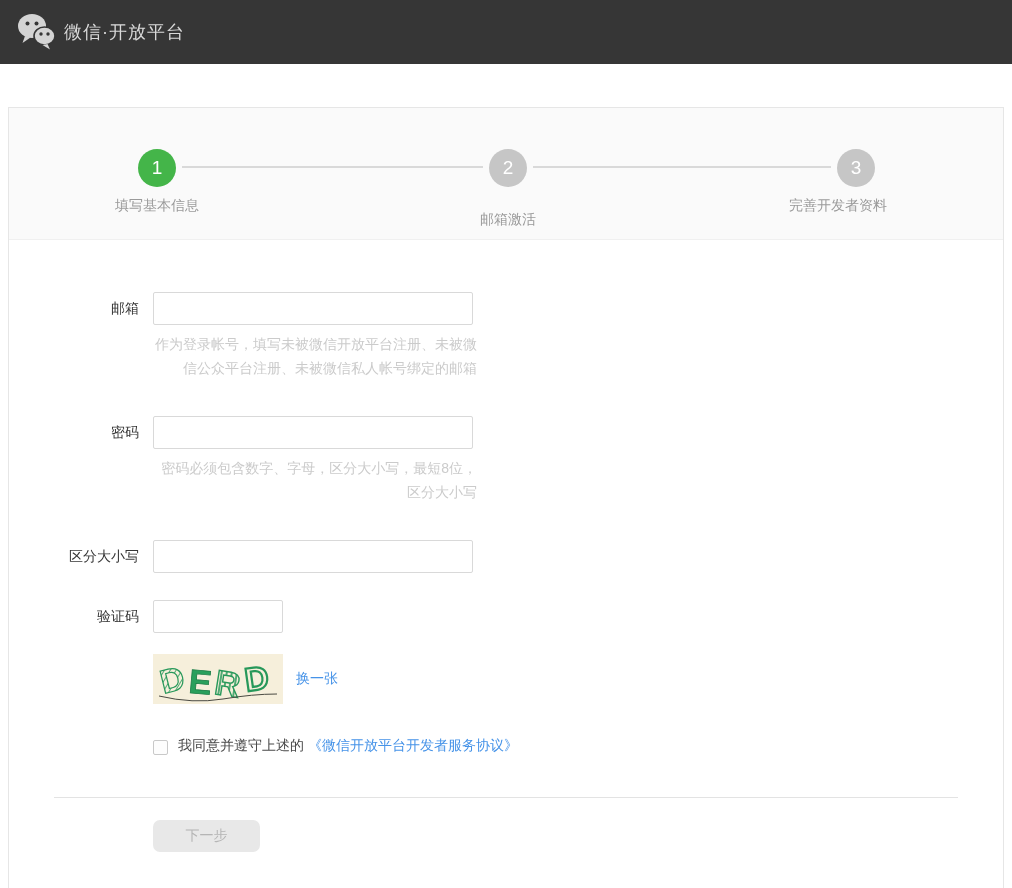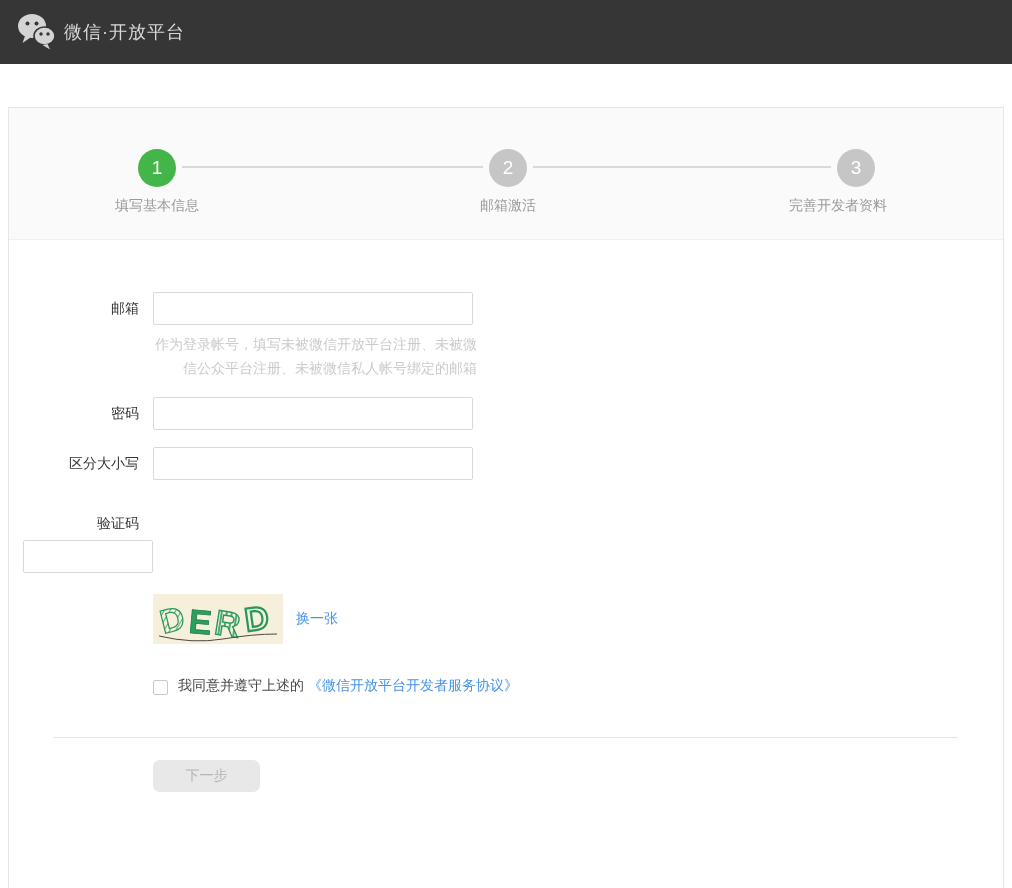--- a/index.html
+++ b/index.html
@@ -19,37 +19,37 @@
   
   .stepper { position:relative; width:100%; height:132px; background:#fafafa;
     border-bottom:1px solid #f0f0f0; }
   .step-circle { position:absolute; top:41px; width:38px; height:38px; border-radius:50%;
     color:#ffffff; font-size:19px; line-height:38px; text-align:center; }
   .step-circle.active { background:#44b549; }
   .step-circle.inactive { background:#c6c6c6; }
   .step-c1 { left:129px; } .step-c2 { left:480px; } .step-c3 { left:828px; }
   .step-label { position:absolute; top:89px; transform:translateX(-50%);
     font-size:14px; color:#9a9a9a; white-space:nowrap; }
-  .step-l1 { left:148px; } .step-l2 { left:499px; } .step-l3 { left:829px; }
+  .step-l1 { left:148px; } .step-l2 { left:499px;margin-top:14px; } .step-l3 { left:829px; }
   .step-line { position:absolute; top:58px; height:2px; background:#d9d9d9; }
   .step-line1 { left:173px; width:301px; }
   .step-line2 { left:524px; width:298px; }
 
   
   .form-area { padding-top:52px; }
   .frow { display:flex; }
   .frow-label { width:130px; text-align:right; padding-right:0; font-size:14px;
     color:#353535; line-height:33px; flex:0 0 auto; }
   .frow-field { margin-left:14px; }
   .txt-input { width:320px; height:33px; border:1px solid #d9d9d9; background:#ffffff;
     border-radius:2px; font-size:14px; padding:0 8px; color:#333; outline:none; }
   .txt-input.short { width:130px; }
   .helper { margin-left:144px; margin-top:7px; width:324px; font-size:14px;
     line-height:24px; color:#cbcbcb;text-align:right; }
-  .gap22 { margin-top:17px; } .gap27 { margin-top:27px;flex-direction:column; }
+  .gap22 { margin-top:36px; } .gap27 { margin-top:27px; }
 
   .captcha-row { margin-top:21px; margin-left:144px; display:flex; align-items:center; }
   .captcha-img { width:130px; height:50px; display:block; }
   .refresh-link { margin-left:13px; font-size:14px; color:#4693e8; text-decoration:none; }
 
   .agree-row { margin-top:33px; margin-left:144px; display:flex; align-items:flex-end;
     font-size:14px; color:#4a4a4a; }
   .checkbox { width:15px; height:15px; border:1px solid #c9c9c9; background:#fdfdfd;
     border-radius:2px; margin-right:10px; flex:0 0 auto; cursor:pointer; }
   .agree-link { color:#4693e8; text-decoration:none; margin-left:4px; }
@@ -101,20 +101,21 @@
       </div>
     </div>
     <div class="helper">作为登录帐号，填写未被微信开放平台注册、未被微信公众平台注册、未被微信私人帐号绑定的邮箱</div>
 
     <div class="frow gap22">
       <div class="frow-label">密码</div>
       <div class="frow-field">
         <input class="txt-input" type="password" value="" style="">
       </div>
     </div>
+    <div class="helper">密码必须包含数字、字母，区分大小写，最短8位，区分大小写</div>
 
     <div class="frow gap22">
       <div class="frow-label">区分大小写</div>
       <div class="frow-field">
         <input class="txt-input" type="password" value="" style="">
       </div>
     </div>
 
     <div class="frow gap27">
       <div class="frow-label">验证码</div>

